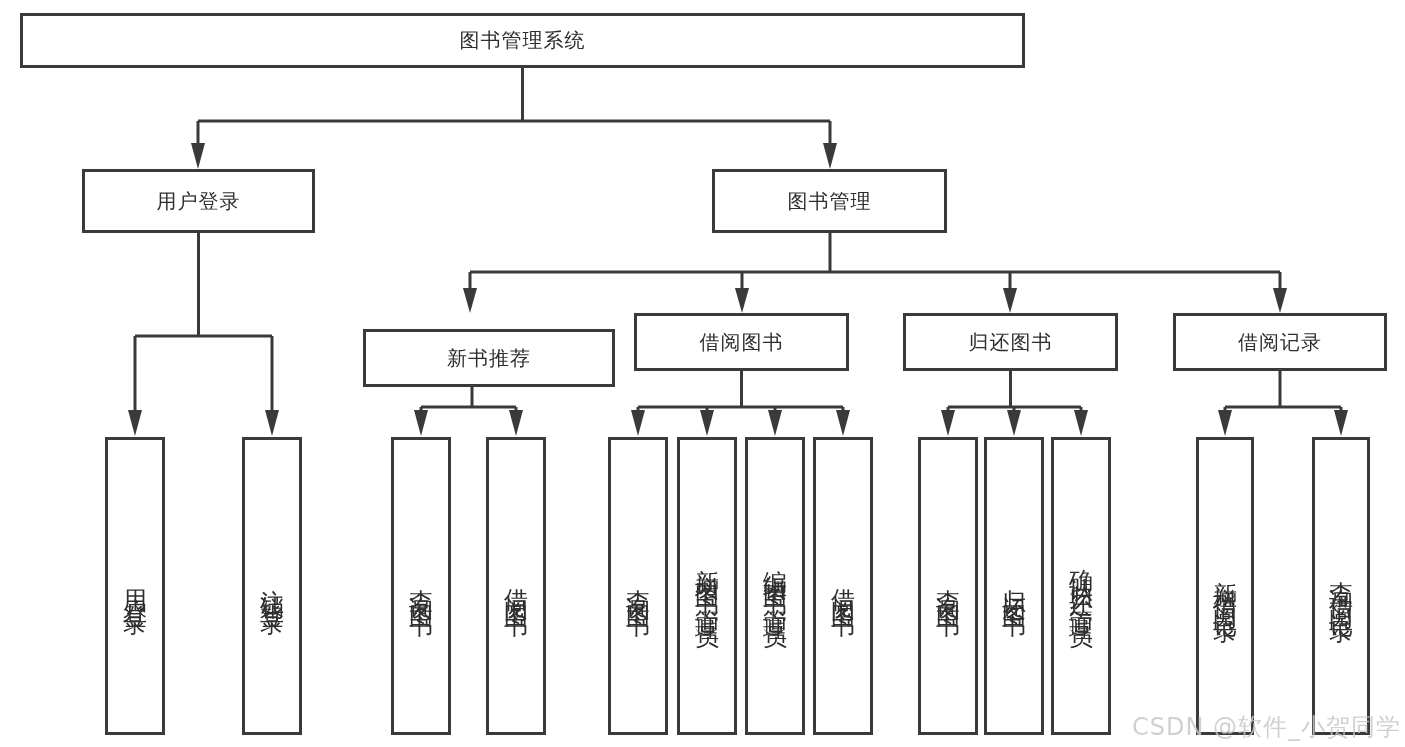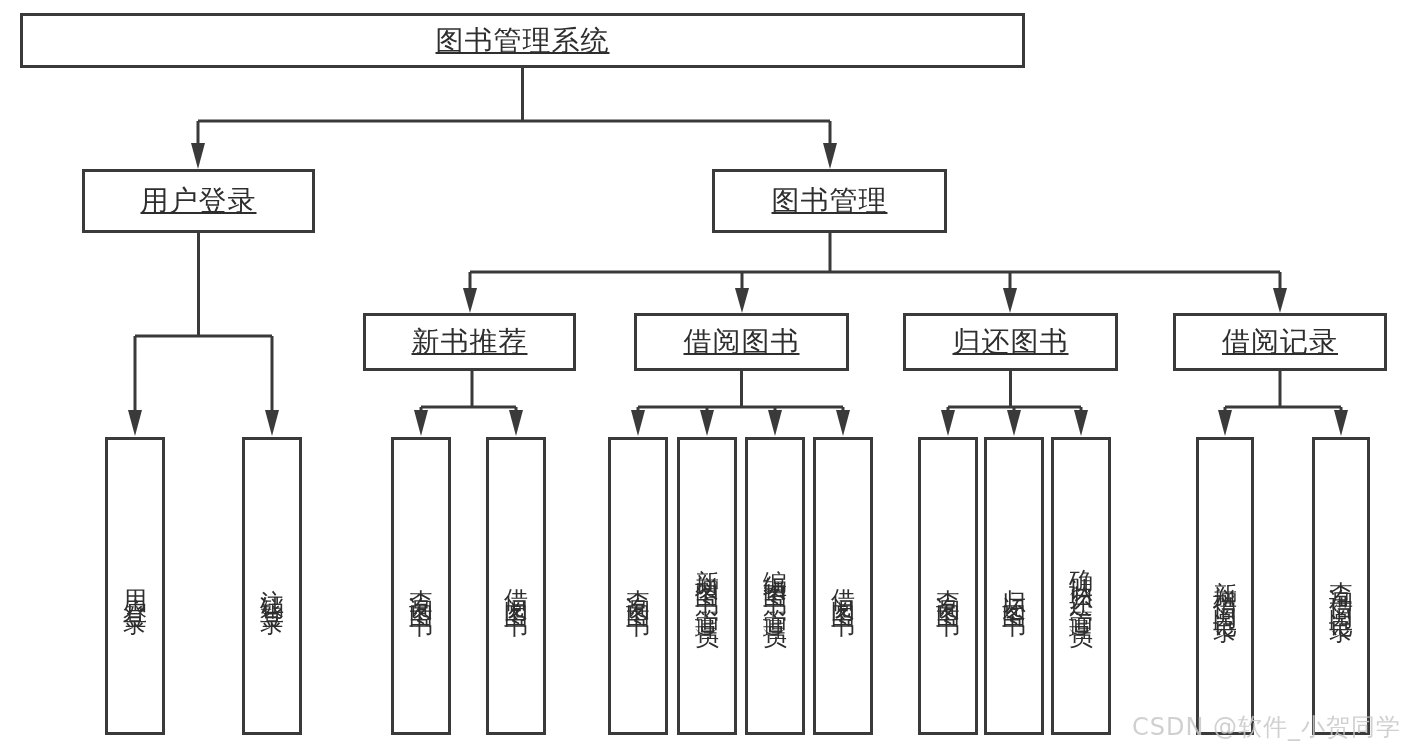--- a/index.html
+++ b/index.html
@@ -21,26 +21,26 @@
     position: absolute;
     box-sizing: border-box;
     background: #ffffff;
     border: 3px solid #3a3a3a;
     display: flex;
     align-items: center;
     justify-content: center;
     color: #2e2e2e;
     z-index: 2;
   }
-  .h-box { font-size: 28px; letter-spacing: 1px; white-space: nowrap; text-decoration: underline; }
+  .h-box { font-size: 20px; letter-spacing: 1px; white-space: nowrap; }
   .root-box  { left: 20px;  top: 13px;  width: 1005px; height: 55px; }
   .l2a       { left: 82px;  top: 169px; width: 233px;  height: 64px; }
   .l2b       { left: 712px; top: 169px; width: 235px;  height: 64px; text-align: center; }
   .l3        { top: 313px; height: 58px; }
-  .l3a { left: 363px;  width: 213px; }
+  .l3a { left: 363px;  width: 252px; margin-top: 16px; }
   .l3b { left: 634px;  width: 215px; }
   .l3c { left: 903px;  width: 215px; }
   .l3d { left: 1173px; width: 214px; }
   .leaf {
     top: 437px; height: 298px; width: 60px;
     writing-mode: vertical-lr;
     font-size: 24px;
     letter-spacing: 8px;
     line-height: 1;
   }

